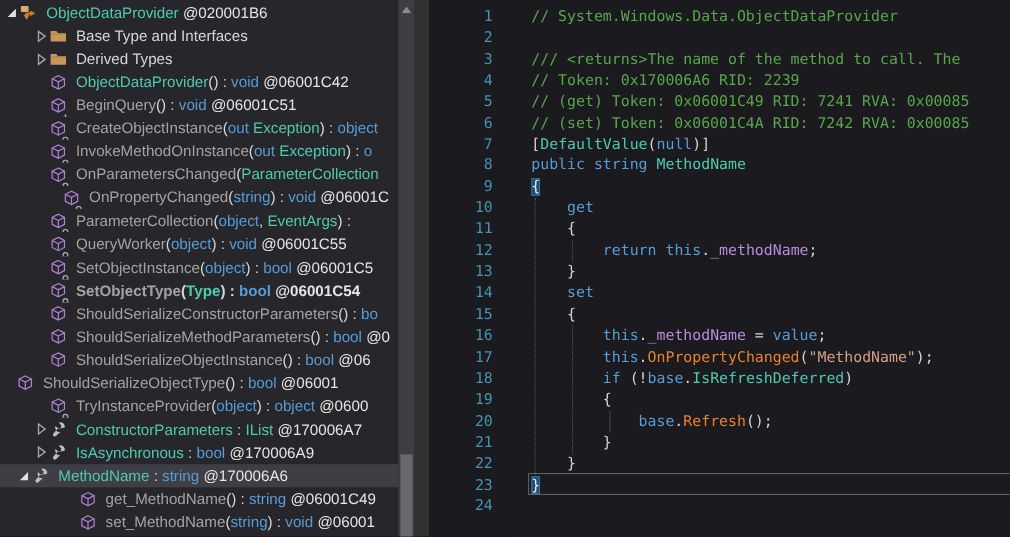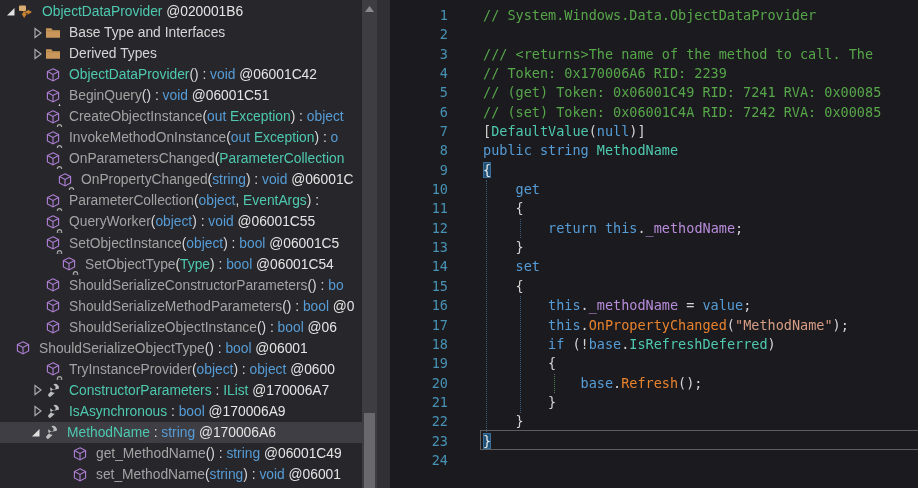--- a/index.html
+++ b/index.html
@@ -213,21 +213,21 @@
             <path d="M8 1.8 L13.6 4.6 V11 L8 13.9 L2.4 11 V4.6 Z"></path>
             <path d="M2.4 4.6 L8 7.4 L13.6 4.6 M8 7.4 V13.9"></path>
           </svg>
           <span class="overlay"><svg class="overlay-svg" width="9" height="9" viewBox="0 0 9 9">
               <rect x="1" y="3.8" width="7" height="4.8" rx="0.8" fill="#A6A6A6"></rect>
               <path d="M2.4 3.8 V2.7 a2.1 2.1 0 0 1 4.2 0 V3.8" fill="none" stroke="#A6A6A6" stroke-width="1.2"></path>
             </svg></span>
         </span>
         <span class="tlabel"><span class="tp-method">SetObjectInstance</span><span class="tp-plain">(</span><span class="tp-kw">object</span><span class="tp-plain">) : </span><span class="tp-kw">bool</span><span class="tp-plain"> </span><span class="tp-addr">@06001C5</span></span>
       </div>
-      <div class="trow" style="padding-left: 46px;">
+      <div class="trow" style="padding-left: 30px; font-weight: bold;">
         <span class="expander"></span>
         <span class="ticon">
           <svg class="main" viewBox="0 0 16 16" fill="none" stroke="#B180D7" stroke-width="1.1">
             <path d="M8 1.8 L13.6 4.6 V11 L8 13.9 L2.4 11 V4.6 Z"></path>
             <path d="M2.4 4.6 L8 7.4 L13.6 4.6 M8 7.4 V13.9"></path>
           </svg>
           <span class="overlay"><svg class="overlay-svg" width="9" height="9" viewBox="0 0 9 9">
               <rect x="1" y="3.8" width="7" height="4.8" rx="0.8" fill="#A6A6A6"></rect>
               <path d="M2.4 3.8 V2.7 a2.1 2.1 0 0 1 4.2 0 V3.8" fill="none" stroke="#A6A6A6" stroke-width="1.2"></path>
             </svg></span>
@@ -307,21 +307,21 @@
             <path d="M3 1.5 L9 6 L3 10.5 Z" fill="none" stroke="#ABABAB" stroke-width="1.2"></path>
           </svg>
         </span>
         <span class="ticon">
           <svg class="main" viewBox="0 0 16 16">
             <path d="M6.7 2.1 a4 4 0 0 0 -4.5 5.5 l2.6 -2.3 2.2 0.5 0.5 2.2 -2.3 2.6 a4 4 0 0 0 5.5 -4.5 l3.5 3.8 a1.7 1.7 0 1 1 -2.4 2.4 l-3.8 -3.5 Z" fill="#BBBDBE" transform="rotate(90 8 8)"></path>
           </svg>
         </span>
         <span class="tlabel"><span class="tp-type">IsAsynchronous</span><span class="tp-plain"> : </span><span class="tp-kw">bool</span><span class="tp-plain"> </span><span class="tp-addr">@170006A9</span></span>
       </div>
-      <div class="trow sel" style="padding-left: 28px; text-align: center;">
+      <div class="trow sel" style="padding-left: 14px; text-align: center;">
         <span class="expander">
           <svg width="11" height="11" viewBox="0 0 11 11">
             <path d="M9.5 2 V9.5 H2 Z" fill="#E0E0E0"></path>
           </svg>
         </span>
         <span class="ticon">
           <svg class="main" viewBox="0 0 16 16">
             <path d="M6.7 2.1 a4 4 0 0 0 -4.5 5.5 l2.6 -2.3 2.2 0.5 0.5 2.2 -2.3 2.6 a4 4 0 0 0 5.5 -4.5 l3.5 3.8 a1.7 1.7 0 1 1 -2.4 2.4 l-3.8 -3.5 Z" fill="#BBBDBE" transform="rotate(90 8 8)"></path>
           </svg>
         </span>

